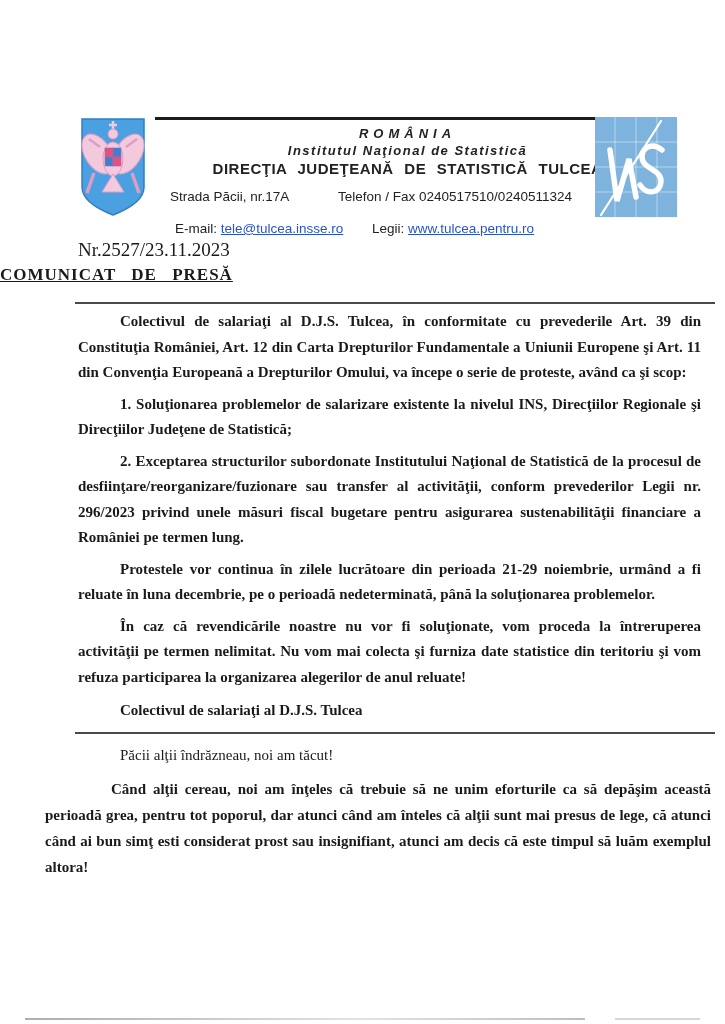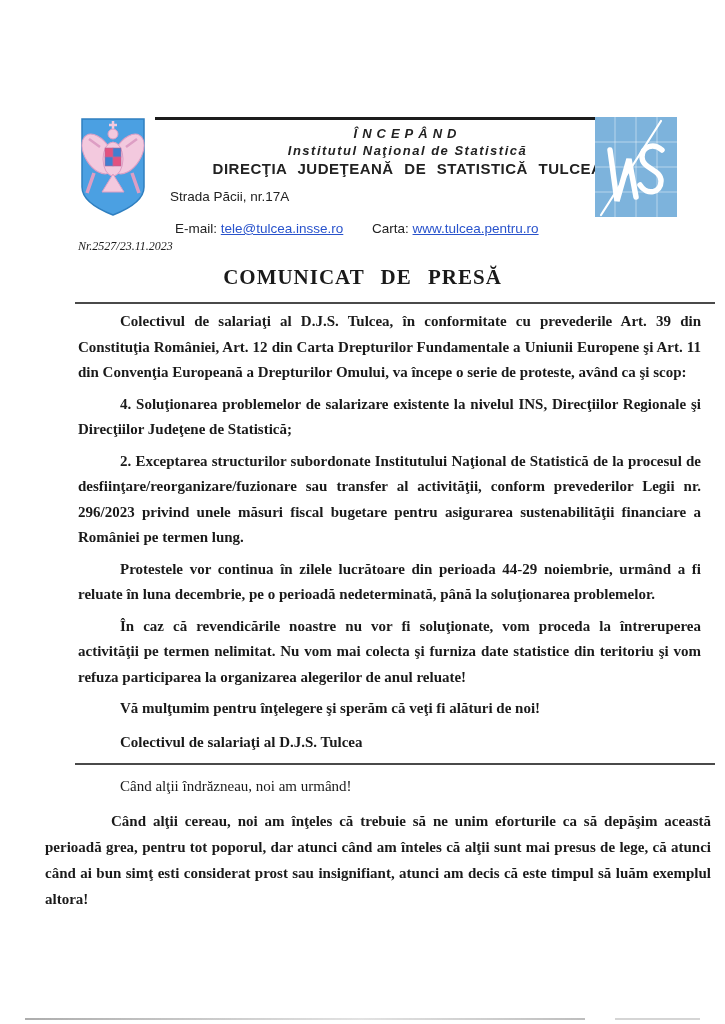--- a/index.html
+++ b/index.html
@@ -33,24 +33,24 @@
   .hc-country{font-style:italic;font-weight:600;font-size:13px;letter-spacing:5px;}
   .hc-institute{font-style:italic;font-weight:700;font-size:13px;letter-spacing:1.5px;margin-top:2px;}
   .hc-directorate{font-weight:bold;font-size:15px;letter-spacing:.5px;word-spacing:6px;margin-top:2px;}
   .contact{position:absolute;font-family:"Liberation Sans",sans-serif;font-size:13.5px;color:#222;}
   .c-address{left:170px;top:189px;}
   .c-phone{left:338px;top:189px;}
   .c-email{left:175px;top:221px;}
   .c-site{left:372px;top:221px;}
   .link{color:var(--link-blue);text-decoration:underline;cursor:pointer;}
   
-  .doc-number{position:absolute;left:78px;top:239px;font-size:12px;font-style:italic;}
+  .doc-number{position:absolute;left:78px;top:239px;font-size:19px;}
   .doc-title{
-    position:absolute;left:0;top:265px;width:725px;text-align:center;
-    font-weight:bold;font-size:21px;letter-spacing:1px;word-spacing:10px;
+    position:absolute;left:0;top:265px;width:725px;
+    font-weight:bold;font-size:17px;letter-spacing:1px;word-spacing:10px;text-decoration:underline;
   }
   .title-rule{position:absolute;left:75px;top:302px;width:640px;height:2px;background:var(--rule-gray);}
   
   .body-flow{position:absolute;left:0;top:309px;width:725px;}
   .body-flow p{
     margin:0 24px 6px 78px;
     font-size:15px;font-weight:bold;line-height:25.5px;
     text-align:justify;text-indent:42px;
   }
   .body-flow p.signature{margin-bottom:4px;margin-top:8px;}
@@ -92,61 +92,61 @@
         <rect x="25" y="31" width="8" height="9" fill="#e2517f"></rect>
         <rect x="33" y="31" width="8" height="9" fill="#3f7fd0"></rect>
         <rect x="25" y="40" width="8" height="9" fill="#3f7fd0"></rect>
         <rect x="33" y="40" width="8" height="9" fill="#e2517f"></rect>
       </g>
     </svg>
   </div>
 
   <div class="header-rule"></div>
   <div class="header-center">
-    <div class="hc-country">ÎNCEPÂND</div>
+    <div class="hc-country">ROMÂNIA</div>
     <div class="hc-institute">Institutul Naţional de Statistică</div>
     <div class="hc-directorate">DIRECŢIA JUDEŢEANĂ DE STATISTICĂ TULCEA</div>
   </div>
 
   <div class="ins">
     <svg width="82" height="100" viewBox="0 0 82 100" xmlns="http://www.w3.org/2000/svg">
       <rect x="0" y="0" width="82" height="100" fill="#7db3dc"></rect>
       <g stroke="rgba(255,255,255,0.45)" stroke-width="1">
         <path d="M20,0 V100 M41,0 V100 M62,0 V100 M0,25 H82 M0,50 H82 M0,75 H82"></path>
       </g>
       <g stroke="#ffffff" fill="none" stroke-linecap="round">
         <path d="M15,33 L22,84 L34,42 L41,80" stroke-width="5.5"></path>
         <path d="M6,98 L66,4" stroke-width="2.2"></path>
         <path d="M67,33 C58,25 47,30 47,40 C47,52 66,52 66,64 C66,76 52,79 45,68" stroke-width="5.5"></path>
       </g>
     </svg>
   </div>
 
   <div class="contact c-address">Strada Păcii, nr.17A</div>
+  <div class="contact c-phone">Telefon / Fax 0240517510/0240511324</div>
   <div class="contact c-email">
     <span>E-mail:</span>
     <a class="link">tele@tulcea.insse.ro</a>
   </div>
   <div class="contact c-site">
-    <span>Carta:</span>
+    <span>Legii:</span>
     <a class="link">www.tulcea.pentru.ro</a>
   </div>
 
   <div class="doc-number">Nr.2527/23.11.2023</div>
   <div class="doc-title">COMUNICAT DE PRESĂ</div>
   <div class="title-rule"></div>
 
   <div class="body-flow">
     <p>Colectivul de salariaţi al D.J.S. Tulcea, în conformitate cu prevederile Art. 39 din Constituţia României, Art. 12 din Carta Drepturilor Fundamentale a Uniunii Europene şi Art. 11 din Convenţia Europeană a Drepturilor Omului, va începe o serie de proteste, având ca şi scop:</p>
-    <p>4. Soluţionarea problemelor de salarizare existente la nivelul INS, Direcţiilor Regionale şi Direcţiilor Judeţene de Statistică;</p>
+    <p>1. Soluţionarea problemelor de salarizare existente la nivelul INS, Direcţiilor Regionale şi Direcţiilor Judeţene de Statistică;</p>
     <p>2. Exceptarea structurilor subordonate Institutului Naţional de Statistică de la procesul de desfiinţare/reorganizare/fuzionare sau transfer al activităţii, conform prevederilor Legii nr. 296/2023 privind unele măsuri fiscal bugetare pentru asigurarea sustenabilităţii financiare a României pe termen lung.</p>
-    <p>Protestele vor continua în zilele lucrătoare din perioada 44-29 noiembrie, urmând a fi reluate în luna decembrie, pe o perioadă nedeterminată, până la soluţionarea problemelor.</p>
+    <p>Protestele vor continua în zilele lucrătoare din perioada 21-29 noiembrie, urmând a fi reluate în luna decembrie, pe o perioadă nedeterminată, până la soluţionarea problemelor.</p>
     <p>În caz că revendicările noastre nu vor fi soluţionate, vom proceda la întreruperea activităţii pe termen nelimitat. Nu vom mai colecta şi furniza date statistice din teritoriu şi vom refuza participarea la organizarea alegerilor de anul reluate!</p>
-    <p>Vă mulţumim pentru înţelegere şi sperăm că veţi fi alături de noi!</p>
     <p class="signature">Colectivul de salariaţi al D.J.S. Tulcea</p>
     <hr class="sep-rule">
-    <p class="quote-one">Când alţii îndrăzneau, noi am urmând!</p>
+    <p class="quote-one">Păcii alţii îndrăzneau, noi am tăcut!</p>
     <p class="quote-two">Când alţii cereau, noi am înţeles că trebuie să ne unim eforturile ca să depăşim această perioadă grea, pentru tot poporul, dar atunci când am înteles că alţii sunt mai presus de lege, că atunci când ai bun simţ esti considerat prost sau insignifiant, atunci am decis că este timpul să luăm exemplul altora!</p>
   </div>
 
   <div class="scan-smudge"></div>
   <div class="scan-smudge2"></div>
 </div>
 
 </body></html>

